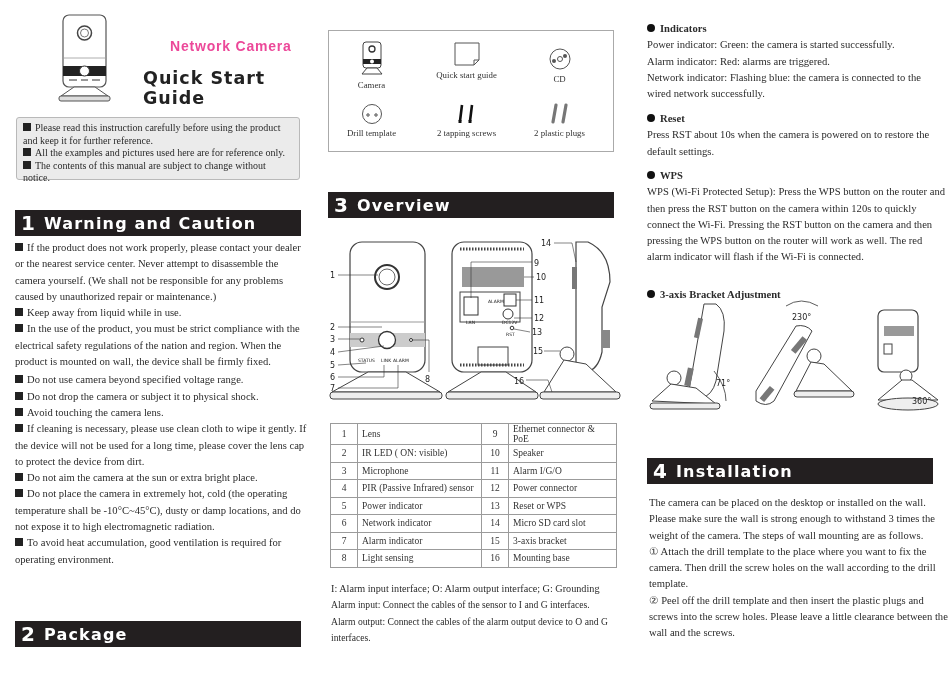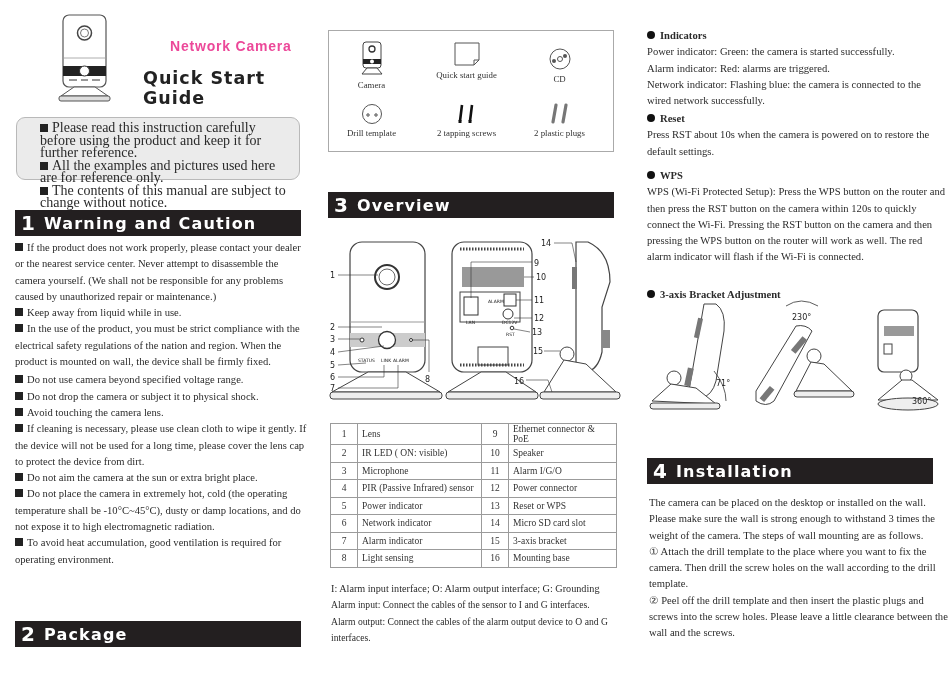--- a/index.html
+++ b/index.html
@@ -21,21 +21,21 @@
 
   .body-text { position: absolute; font-size: 10.6px; line-height: 16.3px; color: #2b2b2b; }
   .body-text p { margin: 0; }
   .sq { display: inline-block; width: 8px; height: 8px; background: #222; margin-right: 4px; vertical-align: 0px; }
   .dot { display: inline-block; width: 8px; height: 8px; border-radius: 50%; background: #111; margin-right: 5px; vertical-align: 0px; }
   .subhead { font-weight: bold; font-size: 10.6px; }
 
   
   .cover-title1 { position: absolute; left: 170px; top: 38px; font-family: Liberation Sans, sans-serif; font-weight: bold; font-size: 14px; letter-spacing: 0.8px; color: #ec4899; }
   .cover-title2 { position: absolute; left: 143px; top: 68px; font-family: "DejaVu Sans", sans-serif; font-weight: bold; font-size: 17.5px; letter-spacing: 1px; color: #222; }
-  .notice-box { position: absolute; left: 16px; top: 117px; width: 284px; height: 63px; background: #ebebeb; border: 1px solid #b9b9b9; border-radius: 9px; padding: 4px 6px 4px 23px; font-size: 14px; line-height: 12.5px; }
+  .notice-box { position: absolute; left: 16px; top: 117px; width: 284px; height: 63px; background: #ebebeb; border: 1px solid #b9b9b9; border-radius: 3px; padding: 4px 6px 4px 6px; font-size: 10px; line-height: 12.5px; }
 
   
   .pkg-box { position: absolute; left: 10px; top: 30px; width: 286px; height: 122px; border: 1px solid #aaa; }
   .pkg-item { position: absolute; width: 95px; text-align: center; font-size: 8.8px; color: #333; }
   .pkg-icon { display: block; margin: 0 auto 3px auto; }
 
   
   .parts-table { position: absolute; left: 12px; top: 423px; width: 287px; border-collapse: collapse; font-size: 9.5px; }
   .parts-table td { border: 1px solid #9b9b9b; height: 17.5px; padding: 0 4px; color: #333; }
   .parts-table td.n { width: 27px; text-align: center; }
@@ -293,21 +293,21 @@
   </table>
 
   <div class="body-text" style="left:13px;top:581px;width:300px;font-size:10.2px;">
     <p>I: Alarm input interface; O: Alarm output interface; G: Grounding</p>
     <p style="font-size:9.6px">Alarm input: Connect the cables of the sensor to I and G interfaces.</p>
     <p style="font-size:9.6px">Alarm output: Connect the cables of the alarm output device to O and G interfaces.</p>
   </div>
 </div>
 
 <div class="col col-right">
-  <div class="body-text" style="left:13px;top:28px;width:300px;">
+  <div class="body-text" style="left:13px;top:21px;width:300px;">
     <p class="subhead"><span class="dot"></span><span>Indicators</span></p>
     <p>Power indicator: Green: the camera is started successfully.</p>
     <p>Alarm indicator: Red: alarms are triggered.</p>
     <p>Network indicator: Flashing blue: the camera is connected to the wired network successfully.</p>
   </div>
 
   <div class="body-text" style="left:13px;top:111px;width:300px;">
     <p class="subhead"><span class="dot"></span><span>Reset</span></p>
     <p>Press RST about 10s when the camera is powered on to restore the default settings.</p>
   </div>

